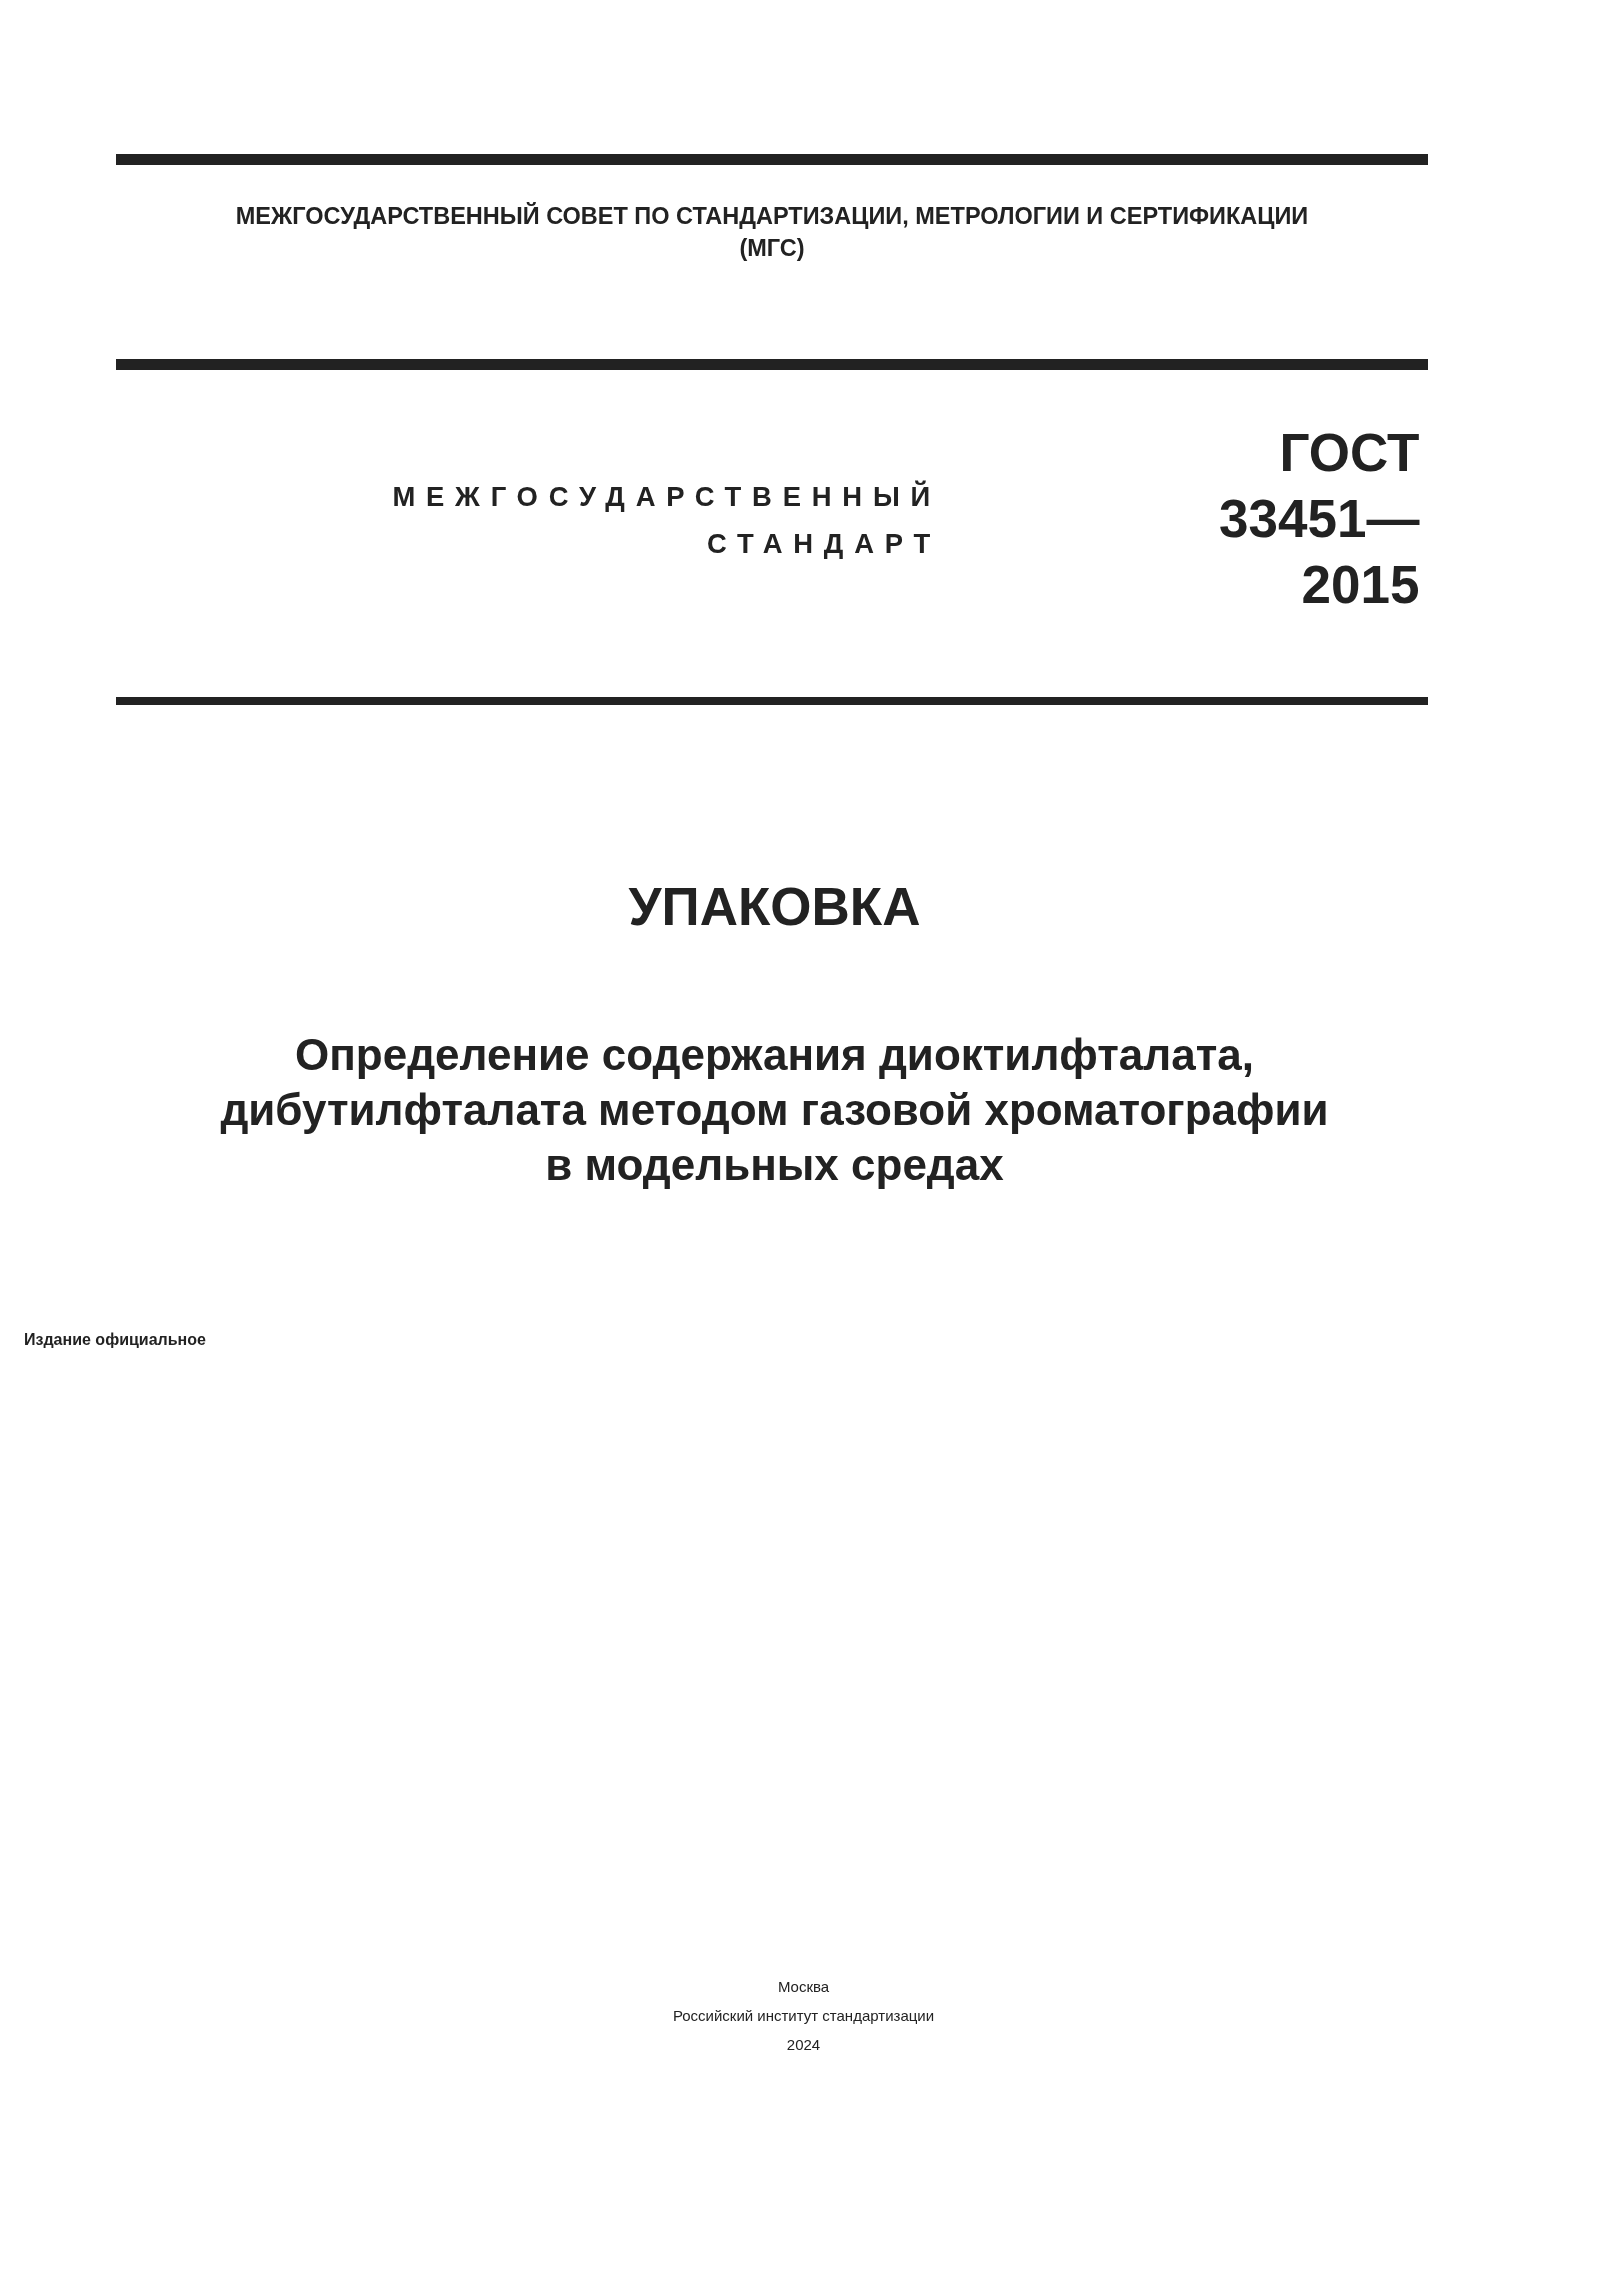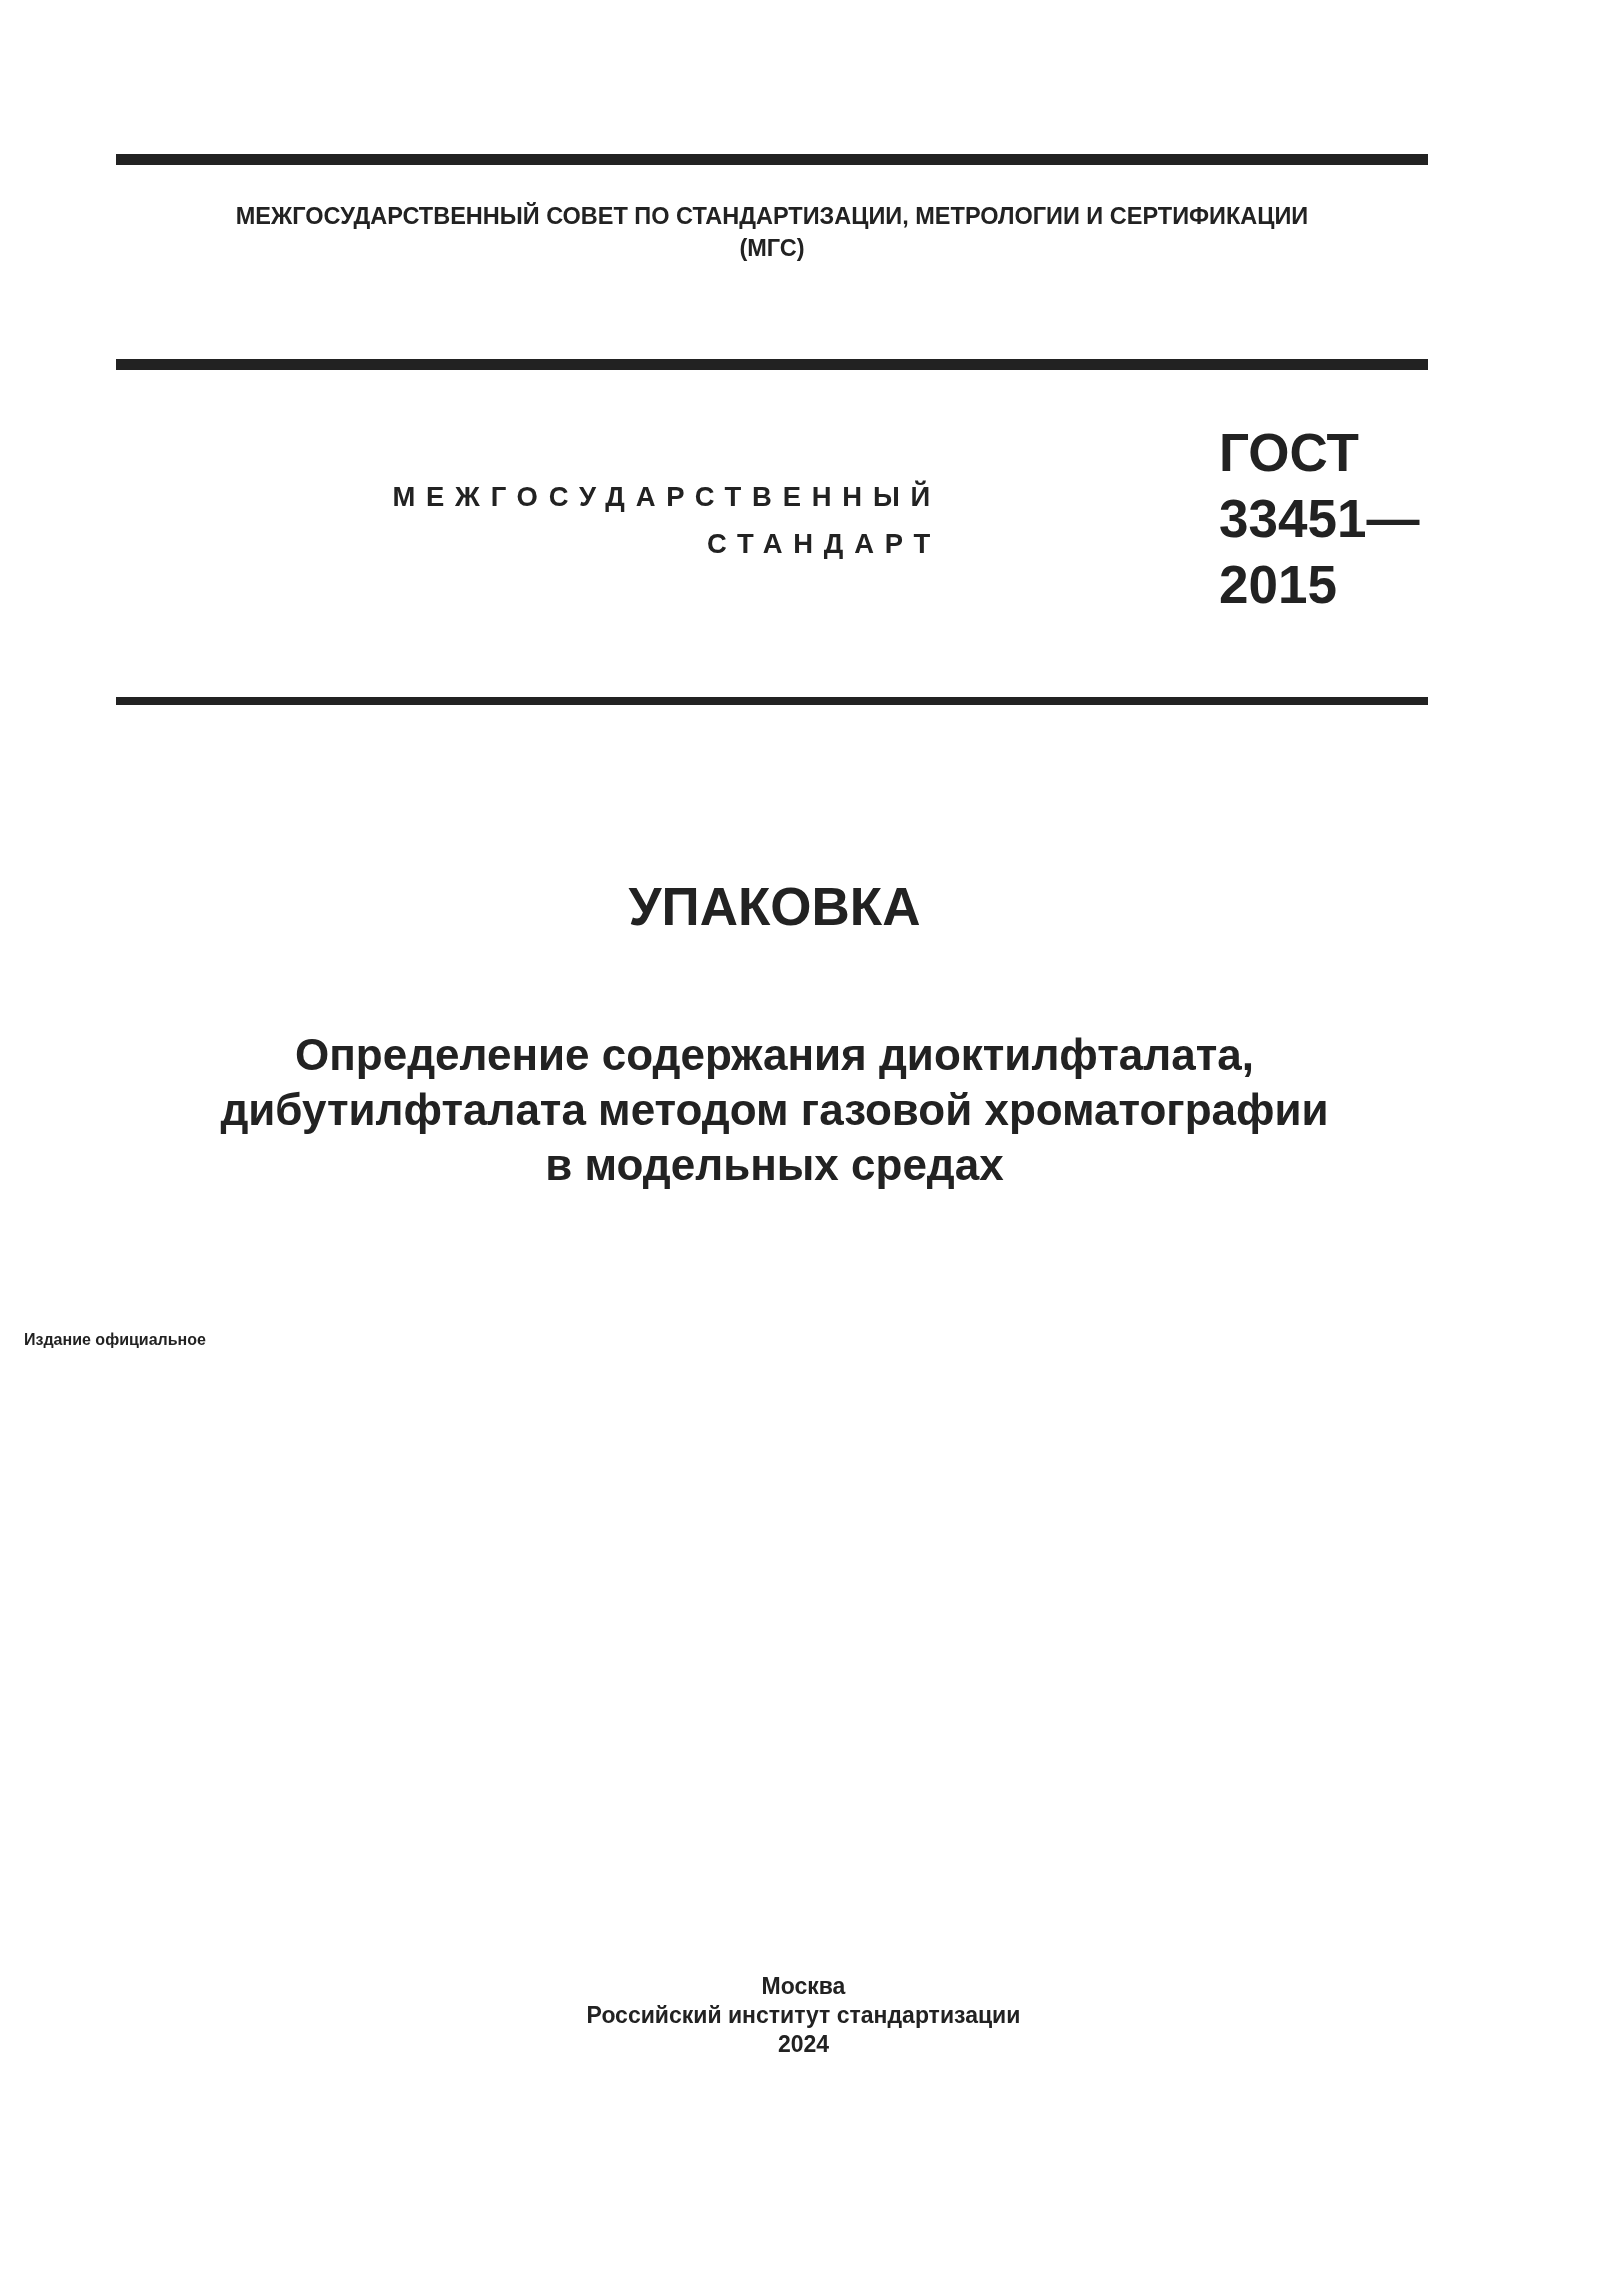--- a/index.html
+++ b/index.html
@@ -9,31 +9,31 @@
   .rule.r1 { top: 154px; height: 10.8px; }
   .rule.r2 { top: 359px; height: 10.8px; }
   .rule.r3 { top: 697px; height: 7.8px; }
   .council { position: absolute; left: 116px; width: 1312px; top: 200px; text-align: center;
              font-weight: bold; font-size: 23.5px; line-height: 32px; }
   .council div { white-space: nowrap; }
   .std-label { position: absolute; left: 294px; width: 647px; top: 473px; text-align: right;
                font-weight: bold; font-size: 27.4px; letter-spacing: 10.8px; line-height: 47px; }
   .std-label div { white-space: nowrap; }
   .gost { position: absolute; left: 1219px; top: 420px; font-weight: bold; font-size: 53px;
-          line-height: 66px; }
+          line-height: 66px; text-align: right; }
   .gost div { white-space: nowrap; }
   .title { position: absolute; left: 0; width: 1549px; top: 877px; text-align: center;
            font-weight: bold; font-size: 53px; line-height: 59px; }
   .subtitle { position: absolute; left: 0; width: 1549px; top: 983px; text-align: center;
               font-weight: bold; font-size: 44px; line-height: 55px; margin-top: 44px; }
   .subtitle div { white-space: nowrap; }
   .edition { position: absolute; left: 0; width: 1549px; top: 1325px; text-align: left;
              font-weight: bold; font-size: 16px; line-height: 29px; padding-left: 24px; }
   .footer { position: absolute; left: 0; width: 1607px; top: 1972px; text-align: center;
-            font-weight: bold; font-size: 23px; line-height: 29px; }
+            font-weight: normal; font-size: 15px; line-height: 29px; }
   .footer div { white-space: nowrap; }
 </style>
 </head>
 <body>
 
 <div class="rule r1"></div>
 
 <div class="council">
   <div>МЕЖГОСУДАРСТВЕННЫЙ СОВЕТ ПО СТАНДАРТИЗАЦИИ, МЕТРОЛОГИИ И СЕРТИФИКАЦИИ</div>
   <div>(МГС)</div>

